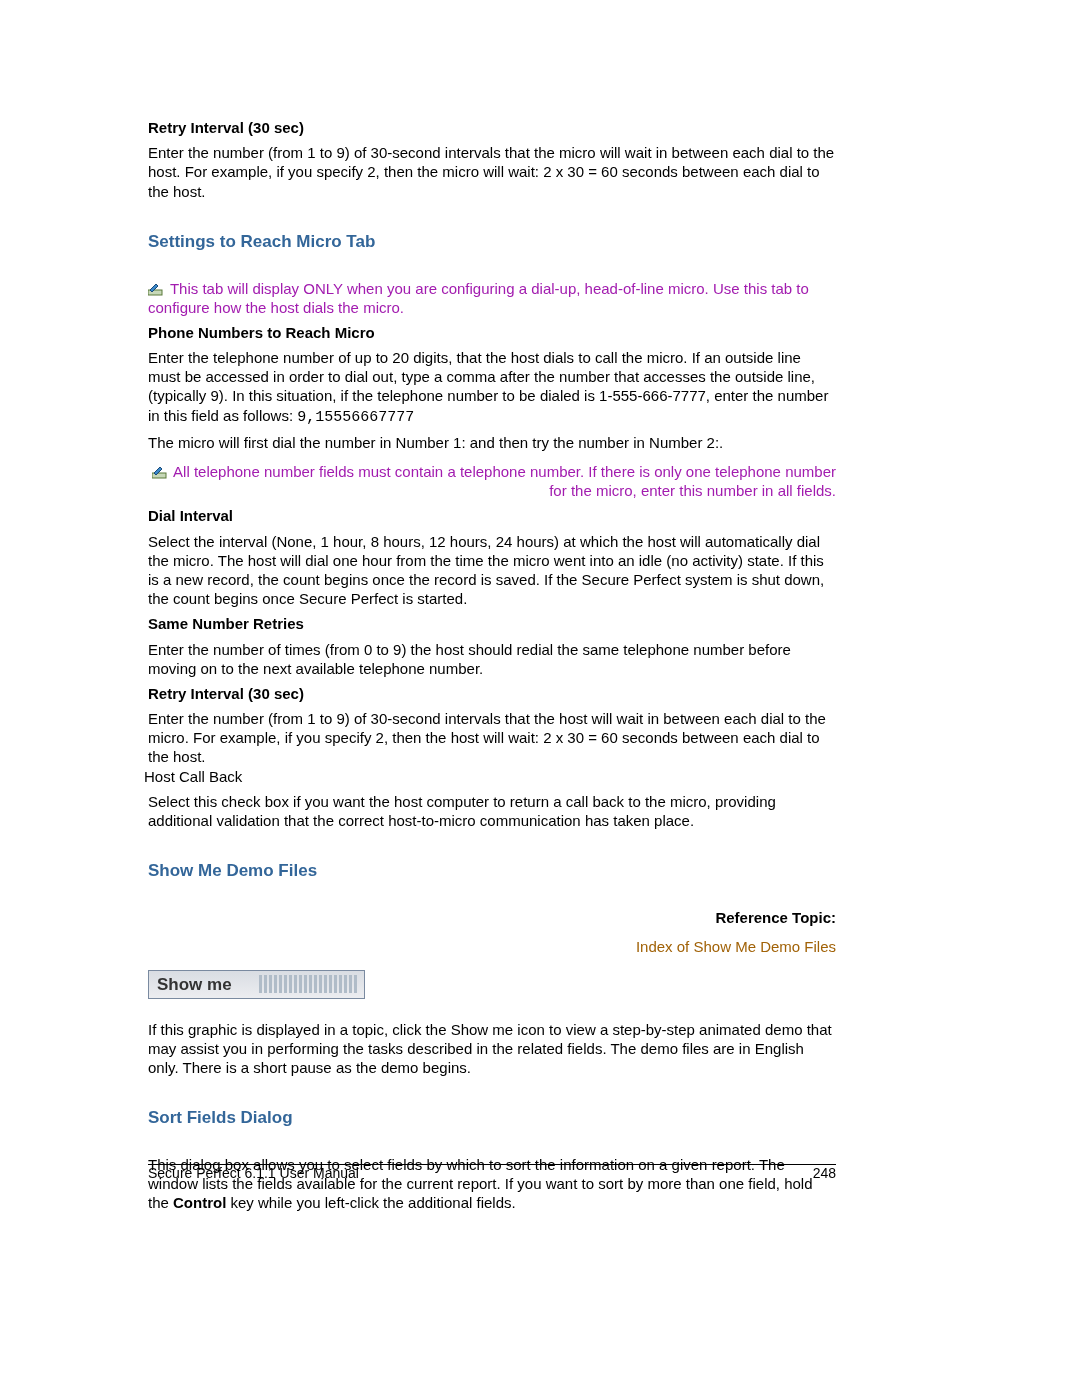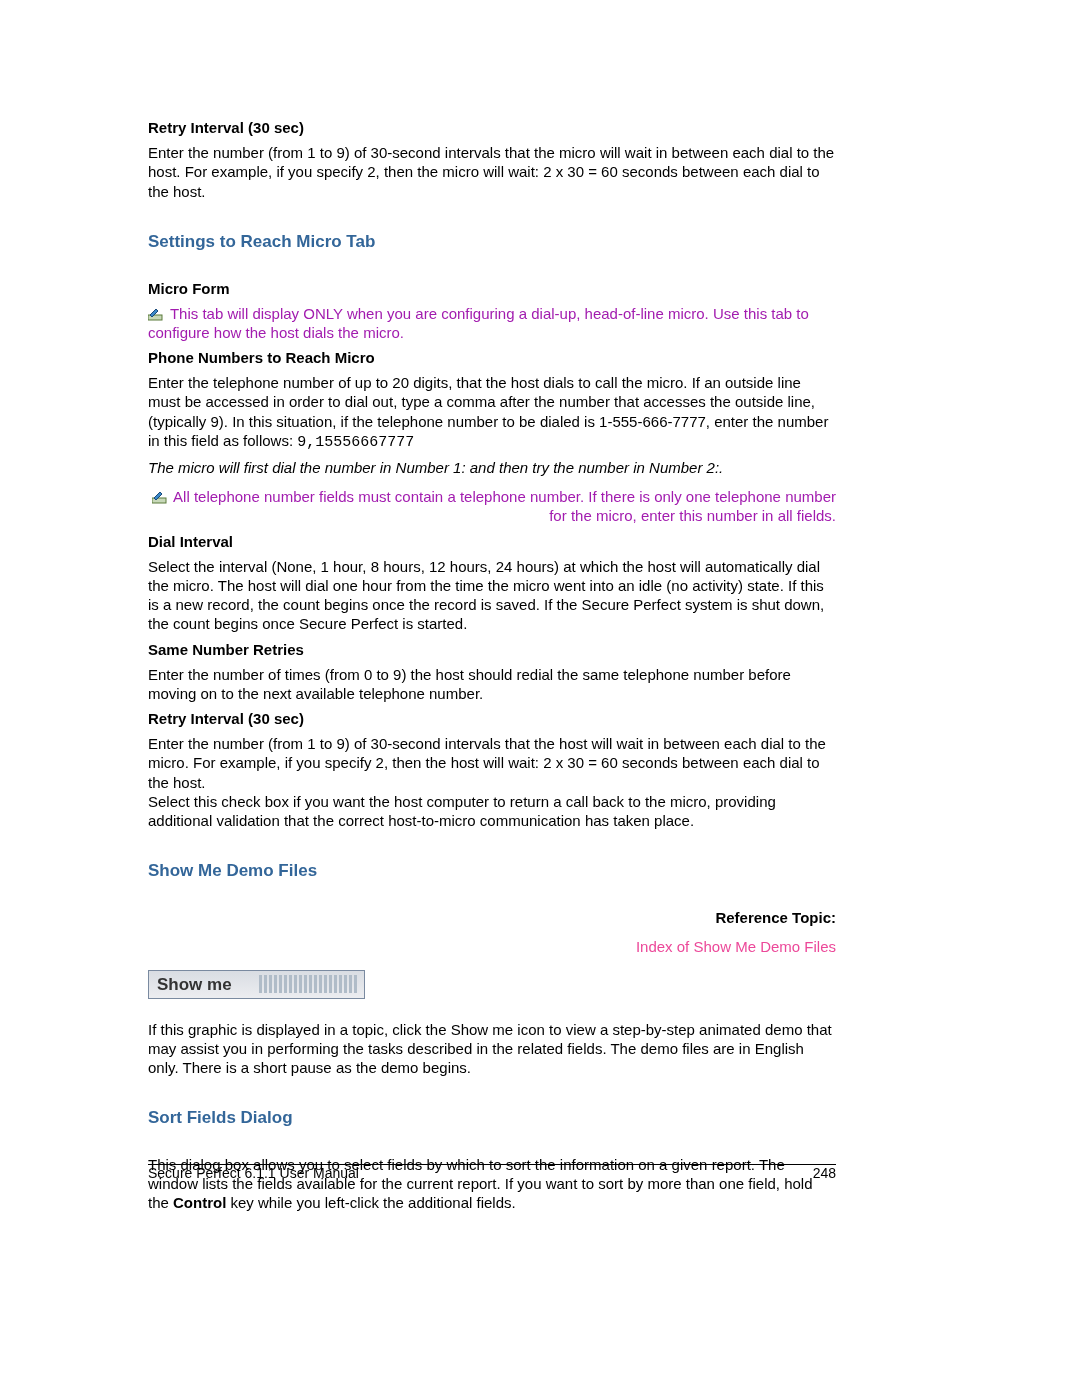--- a/index.html
+++ b/index.html
@@ -51,21 +51,21 @@
   }
   .note-icon svg { display:block; }
   .mono { font-family: "Courier New", monospace; }
   .ref-topic {
     text-align: right;
     margin: 14px 0 10px 0;
     font-weight: bold;
   }
   .ref-link {
     text-align: right;
-    color: #ec4899;
+    color: #a16207;
     margin: 0 0 14px 0;
   }
   .showme-graphic {
     display: inline-block;
     width: 215px;
     height: 27px;
     border: 1px solid #7a8aa0;
     background: linear-gradient(#d9dde3, #ecedf0);
     position: relative;
     margin-bottom: 16px;
@@ -102,56 +102,56 @@
 <body>
 
 <div class="page">
   <div class="content">
 
     <p class="bold-head">Retry Interval (30 sec)</p>
     <p class="para">Enter the number (from 1 to 9) of 30-second intervals that the micro will wait in between each dial to the host. For example, if you specify 2, then the micro will wait: 2 x 30 = 60 seconds between each dial to the host.</p>
 
     <p class="section-title">Settings to Reach Micro Tab</p>
 
-    <p class="bold-head">Micro Form</p>
 
     <p class="note-line">
       <span class="note-icon">
         <svg width="16" height="14" viewBox="0 0 16 14">
             <rect x="0" y="8" width="14" height="5" fill="#c7d8b8" stroke="#5a7a3a"></rect>
             <path d="M2 8 L8 2 L10 4 L4 10 Z" fill="#3a88c8" stroke="#1a4a7a"></path>
           </svg>
       </span>
       <span>This tab will display ONLY  when you are configuring a dial-up, head-of-line micro. Use this tab to configure how the host dials the micro.</span>
     </p>
 
     <p class="bold-head">Phone Numbers to Reach Micro</p>
     <p class="para-tight">
       <span>Enter the telephone number of up to 20 digits, that the host dials to call the micro. If an outside line must be accessed in order to dial out, type a comma after the number that accesses the outside line, (typically 9). In this situation, if the telephone number to be dialed is 1-555-666-7777, enter the number in this field as follows: </span><span class="mono">9,15556667777</span>
     </p>
-    <p class="para-tight" style="margin-top:4px;font-style:italic;">The micro will first dial the number in Number 1: and then try the number in Number 2:.</p>
+    <p class="para-tight" style="margin-top:4px;">The micro will first dial the number in Number 1: and then try the number in Number 2:.</p>
 
     <p class="note-line" style="margin-top:10px;text-align:right;">
       <span class="note-icon">
         <svg width="16" height="14" viewBox="0 0 16 14">
             <rect x="0" y="8" width="14" height="5" fill="#c7d8b8" stroke="#5a7a3a"></rect>
             <path d="M2 8 L8 2 L10 4 L4 10 Z" fill="#3a88c8" stroke="#1a4a7a"></path>
           </svg>
       </span>
       <span>All telephone number fields must contain a telephone number. If there is only one telephone number for the micro, enter this number in all fields.</span>
     </p>
 
     <p class="bold-head">Dial Interval</p>
     <p class="para-tight" style="margin-bottom:6px;">Select the interval (None, 1 hour, 8 hours, 12 hours, 24 hours) at which the host will automatically dial the micro. The host will dial one hour from the time the micro went into an idle (no activity) state. If this is a new record, the count begins once the record is saved. If the Secure Perfect system is shut down, the count begins once Secure Perfect is started.</p>
 
     <p class="bold-head">Same Number Retries</p>
     <p class="para-tight" style="margin-bottom:6px;">Enter the number of times (from 0 to 9) the host should redial the same telephone number before moving on to the next available telephone number.</p>
 
     <p class="bold-head">Retry Interval (30 sec)</p>
     <p class="para-tight" style="margin-bottom:0;">Enter the number (from 1 to 9) of 30-second intervals that the host will wait in between each dial to the micro. For example, if you specify 2, then the host will wait: 2 x 30 = 60 seconds between each dial to the host.</p>
+    <p style="margin:0 0 6px -4px;">Host Call Back</p>
     <p class="para">Select this check box if you want the host computer to return a call back to the micro, providing additional validation that the correct host-to-micro communication has taken place.</p>
 
     <p class="section-title">Show Me Demo Files</p>
 
     <p class="ref-topic"><span>Reference Topic</span>:</p>
     <p class="ref-link">Index of Show Me Demo Files</p>
 
     <div class="showme-graphic">
       <span class="label">Show me</span>
       <span class="bars"></span>

